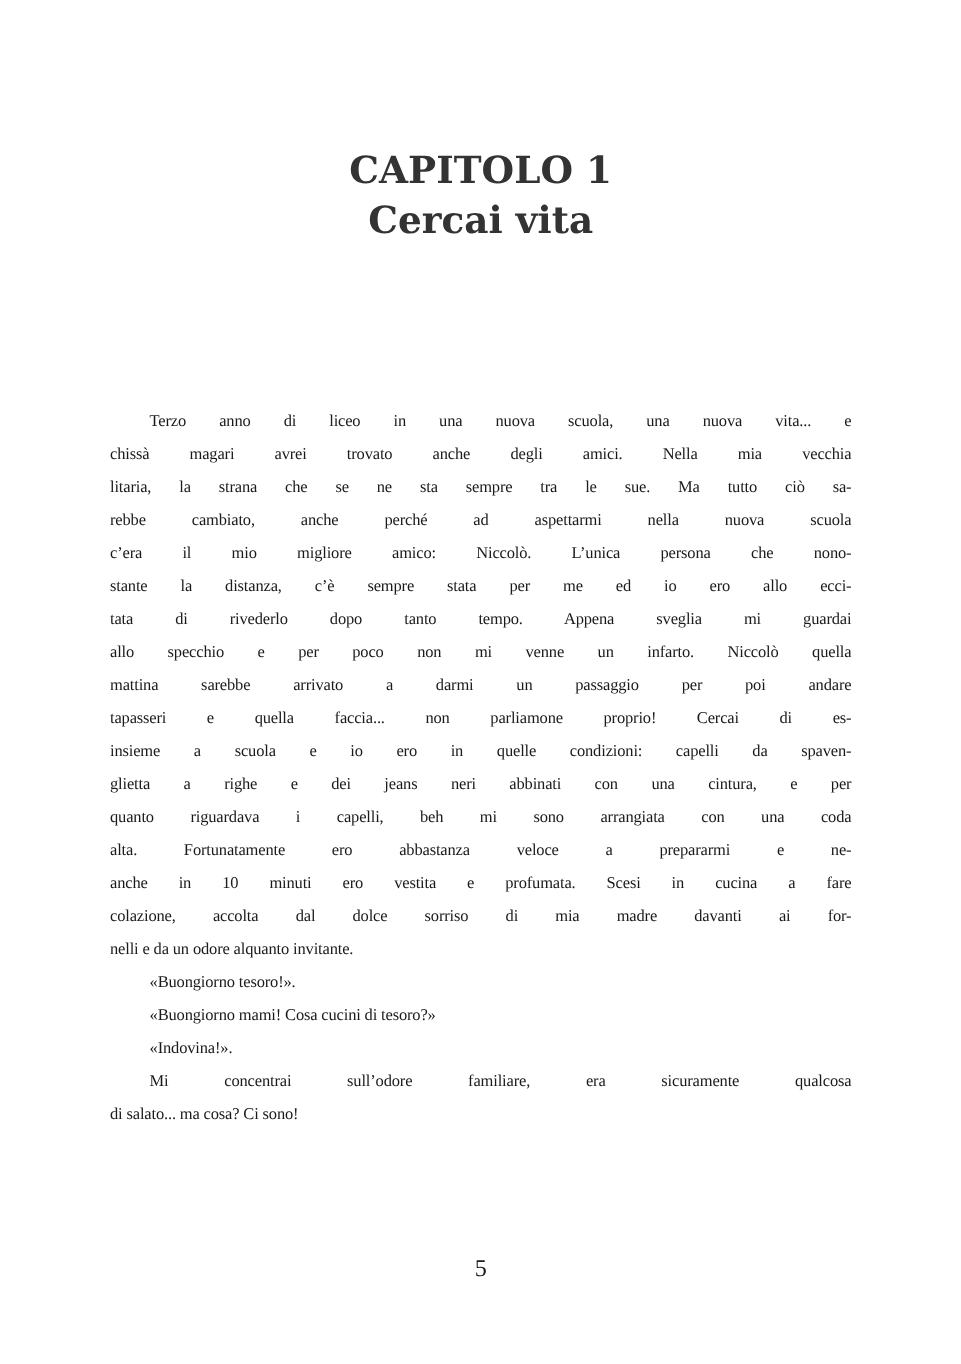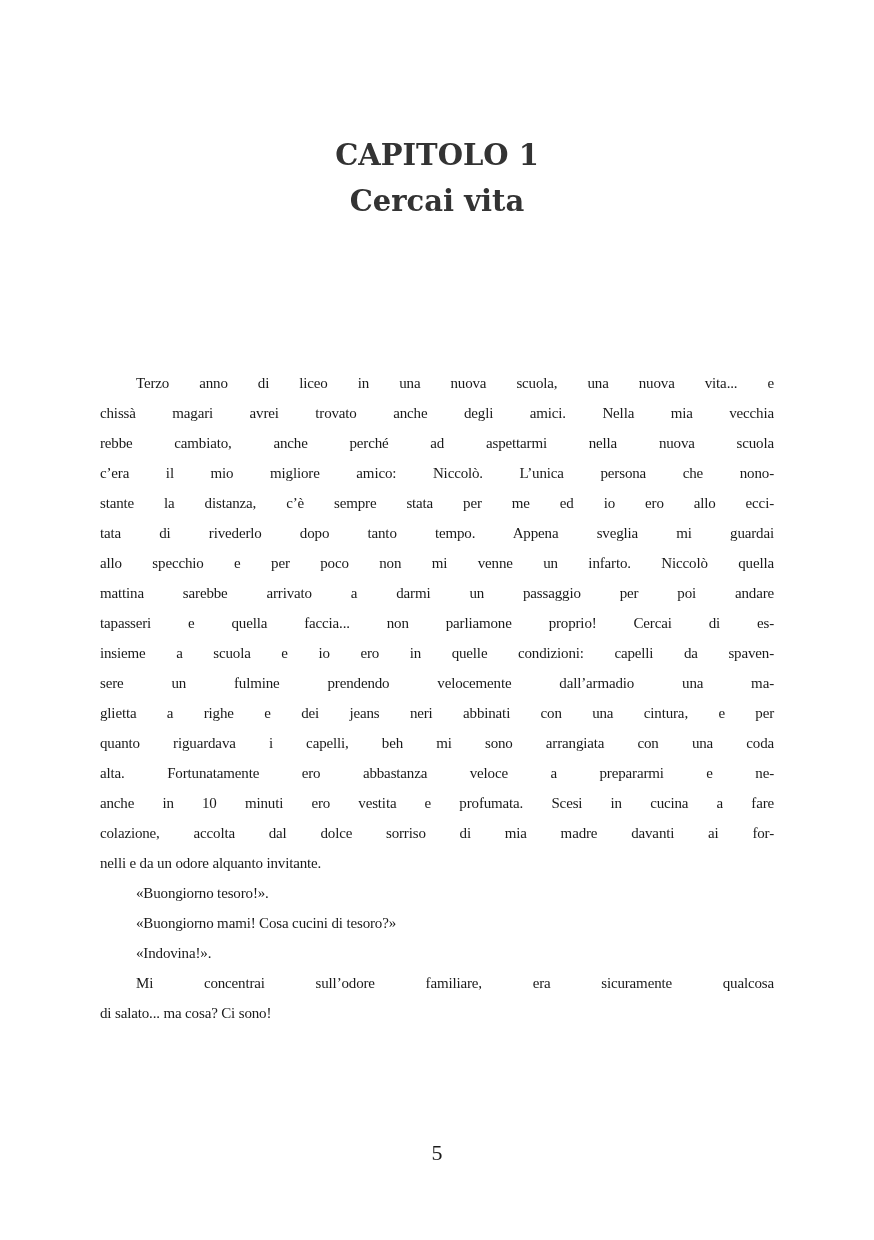--- a/index.html
+++ b/index.html
@@ -17,21 +17,21 @@
     }
     .chapter-heading {
       position: absolute;
       left: 0;
       top: 132px;
       width: 874px;
       text-align: center;
       color: #333333;
       font-family: "DejaVu Serif", "Liberation Serif", serif;
       font-weight: bold;
-      font-size: 29px;
+      font-size: 34px;
       line-height: 46px;
     }
     .chapter-heading div {
       display: block;
     }
     .body-text {
       position: absolute;
       left: 100px;
       top: 368px;
       width: 674px;
@@ -67,29 +67,29 @@
 <body>
 
 <div class="chapter-heading">
   <div>CAPITOLO 1</div>
   <div>Cercai vita</div>
 </div>
 
 <div class="body-text">
   <span class="line indent">Terzo anno di liceo in una nuova scuola, una nuova vita... e</span>
   <span class="line">chissà magari avrei trovato anche degli amici. Nella mia vecchia</span>
+  <span class="line">litaria, la strana che se ne sta sempre tra le sue. Ma tutto ciò sa-</span>
   <span class="line">rebbe cambiato, anche perché ad aspettarmi nella nuova scuola</span>
   <span class="line">c’era il mio migliore amico: Niccolò. L’unica persona che nono-</span>
   <span class="line">stante la distanza, c’è sempre stata per me ed io ero allo ecci-</span>
   <span class="line">tata di rivederlo dopo tanto tempo. Appena sveglia mi guardai</span>
   <span class="line">allo specchio e per poco non mi venne un infarto. Niccolò quella</span>
   <span class="line">mattina sarebbe arrivato a darmi un passaggio per poi andare</span>
   <span class="line">tapasseri e quella faccia... non parliamone proprio! Cercai di es-</span>
   <span class="line">insieme a scuola e io ero in quelle condizioni: capelli da spaven-</span>
-  <span class="line">sere un fulmine prendendo velocemente dall’armadio una ma-</span>
   <span class="line">glietta a righe e dei jeans neri abbinati con una cintura, e per</span>
   <span class="line">quanto riguardava i capelli, beh mi sono arrangiata con una coda</span>
   <span class="line">alta. Fortunatamente ero abbastanza veloce a prepararmi e ne-</span>
   <span class="line">anche in 10 minuti ero vestita e profumata. Scesi in cucina a fare</span>
   <span class="line">colazione, accolta dal dolce sorriso di mia madre davanti ai for-</span>
   <span class="line last">nelli e da un odore alquanto invitante.</span>
   <span class="line indent last">«Buongiorno tesoro!».</span>
   <span class="line indent last">«Buongiorno mami! Cosa cucini di tesoro?»</span>
   <span class="line indent last">«Indovina!».</span>
   <span class="line indent">Mi concentrai sull’odore familiare, era sicuramente qualcosa</span>

